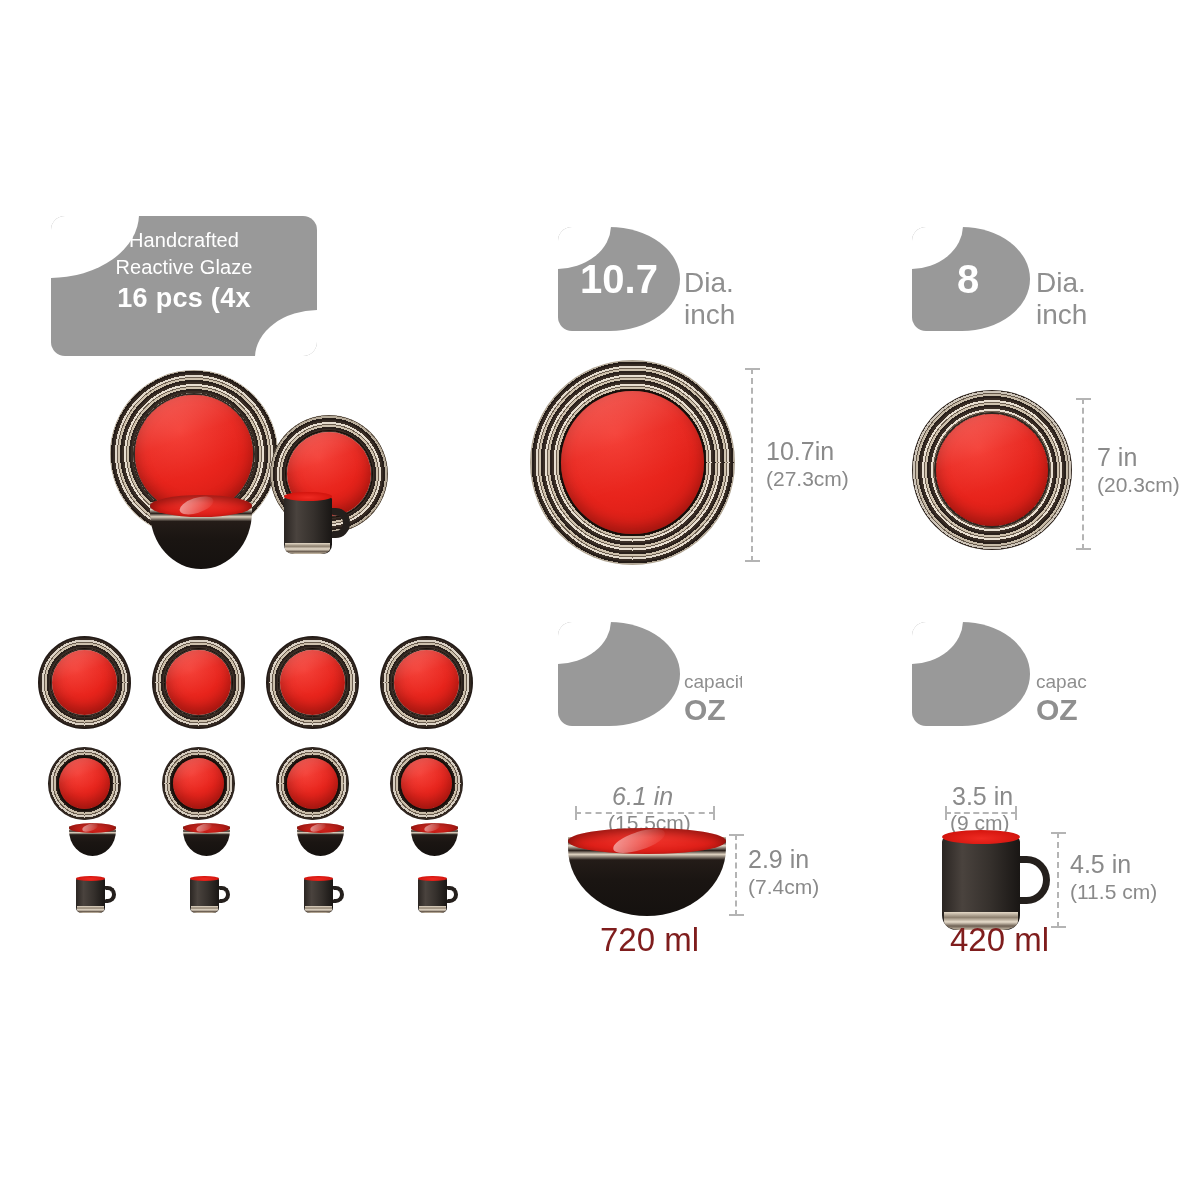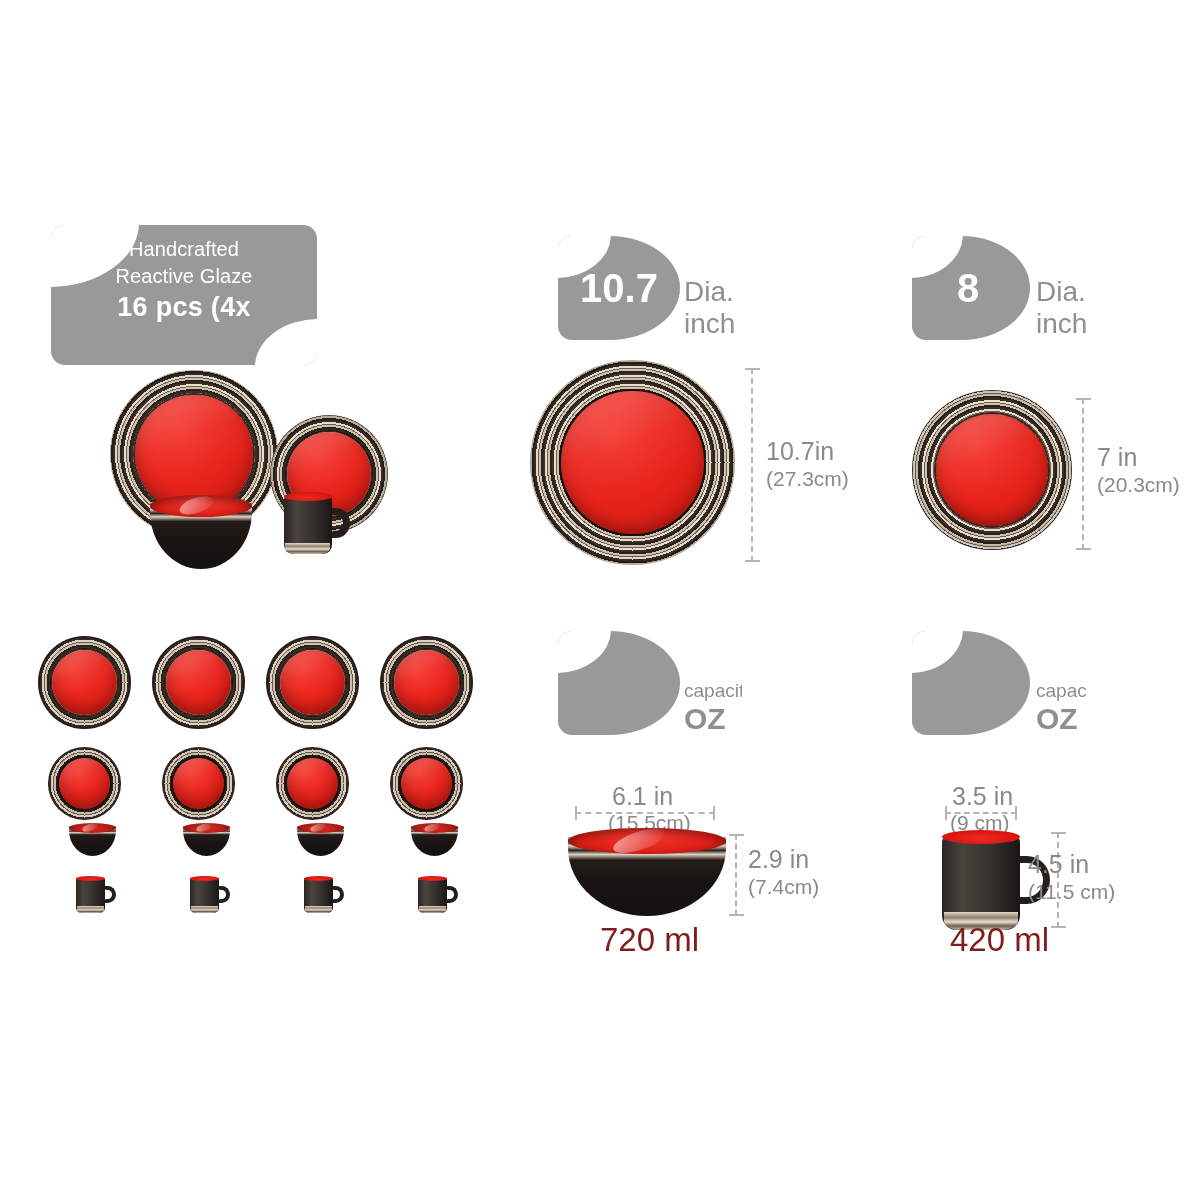--- a/index.html
+++ b/index.html
@@ -10,21 +10,20 @@
     overflow: hidden;
   }
   #stage { position: relative; width: 1200px; height: 1200px; background: #fff; }
 
   
   .badge {
     position: absolute;
     background: #ffffff;
     border-radius: 14px;
     overflow: hidden;
-    margin-top: 9px;
   }
   .badge .gray-fill {
     position: absolute; inset: 0;
     background: #999999;
   }
   
   .peel-tl {
     position: absolute;
     left: -2px; top: -2px;
     width: 34%; height: 46%;
@@ -408,21 +407,21 @@
   <div class="dim-v" style="left:1076px;top:398px;height:152px;width:16px;">
     <div class="cap-t"></div>
     <div class="line"></div>
     <div class="cap-b"></div>
   </div>
   <div class="dim-label" style="left:1097px;top:443px;">
     <div class="dim-main">7  in</div>
     <div class="dim-sub">(20.3cm)</div>
   </div>
 
-  <div class="dim-label dim-main" style="left:612px;top:782px;">6.1 in</div>
+  <div class="dim-label dim-main" style="left:612px;top:782px;font-style:italic;">6.1 in</div>
   <div class="dim-h" style="left:575px;top:806px;width:140px;height:14px;">
     <div class="cap-l"></div>
     <div class="line"></div>
     <div class="cap-r"></div>
   </div>
   <div class="dim-label dim-sub" style="left:608px;top:810px;">(15.5cm)</div>
 
   <div class="bowl" style="left:568px;top:828px;width:158px;height:88px;">
     <div class="body"></div>
     <div class="inner"></div>
@@ -451,19 +450,19 @@
     <div class="handle"></div>
     <div class="cup"></div>
     <div class="foot"></div>
     <div class="rim-red"></div>
   </div>
   <div class="dim-v" style="left:1051px;top:832px;height:96px;width:16px;">
     <div class="cap-t"></div>
     <div class="line"></div>
     <div class="cap-b"></div>
   </div>
-  <div class="dim-label" style="left:1028px;top:850px;">
+  <div class="dim-label" style="left:1070px;top:850px;">
     <div class="dim-main">4.5 in</div>
     <div class="dim-sub">(11.5 cm)</div>
   </div>
   <div class="vol-label" style="left:950px;top:921px;">420 ml</div>
 
 </div>
 
 </body></html>

